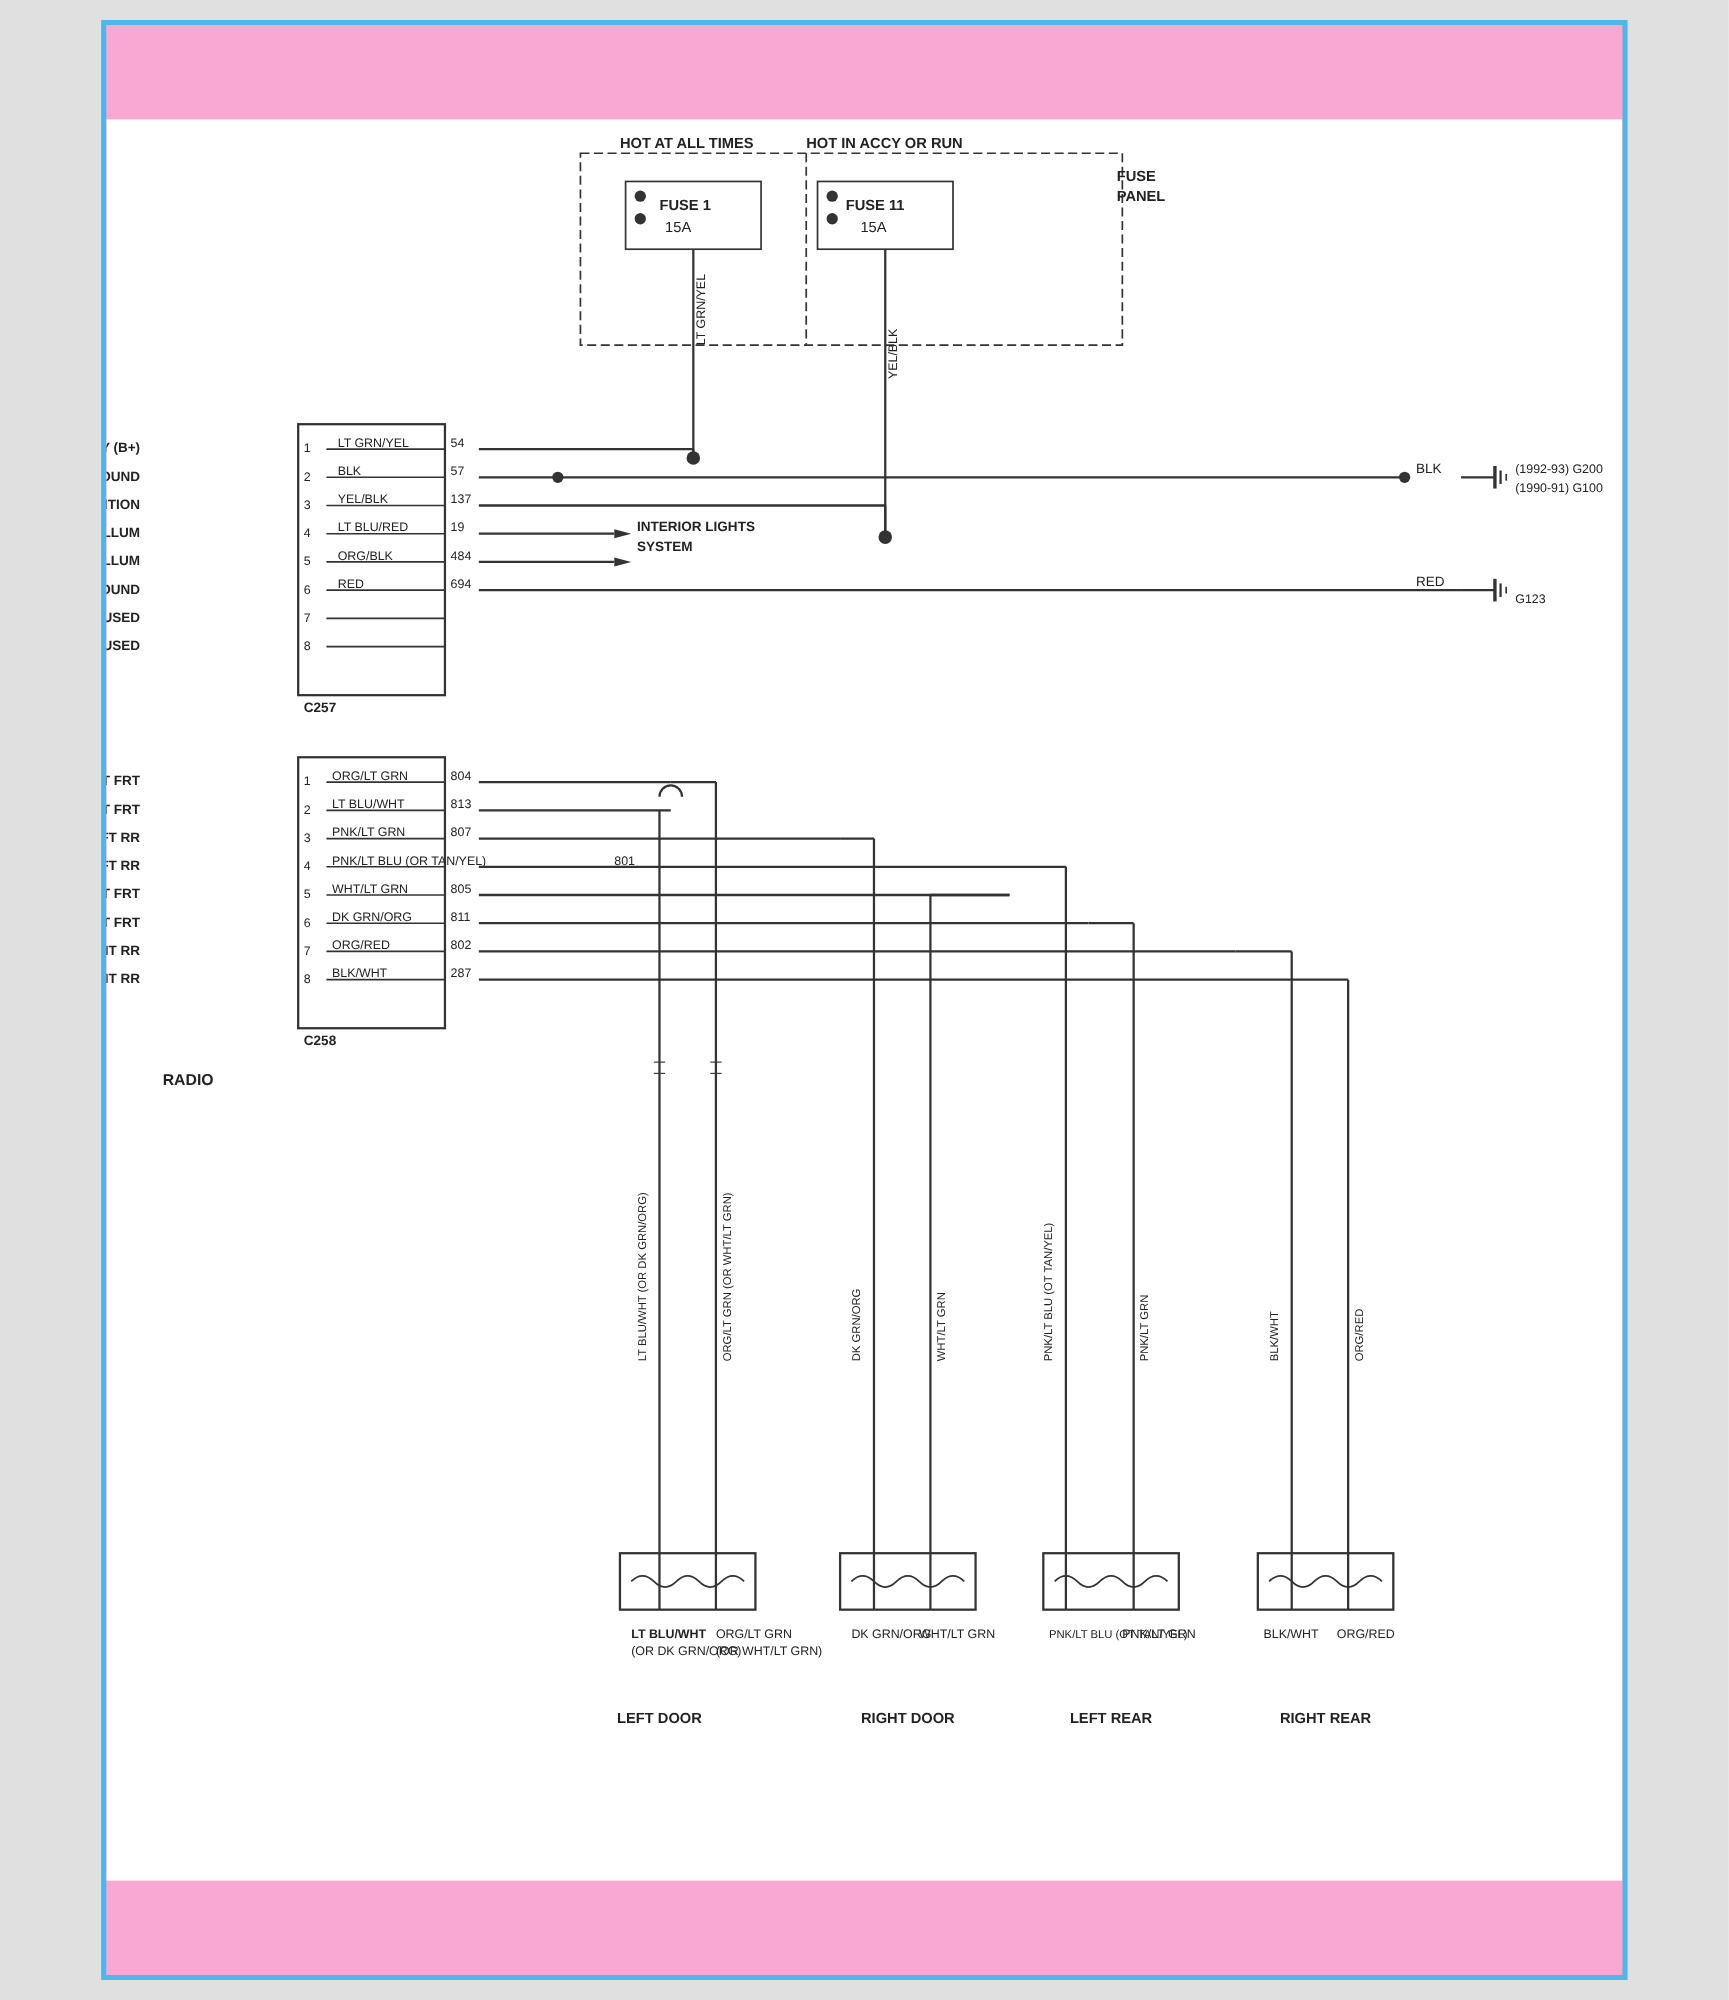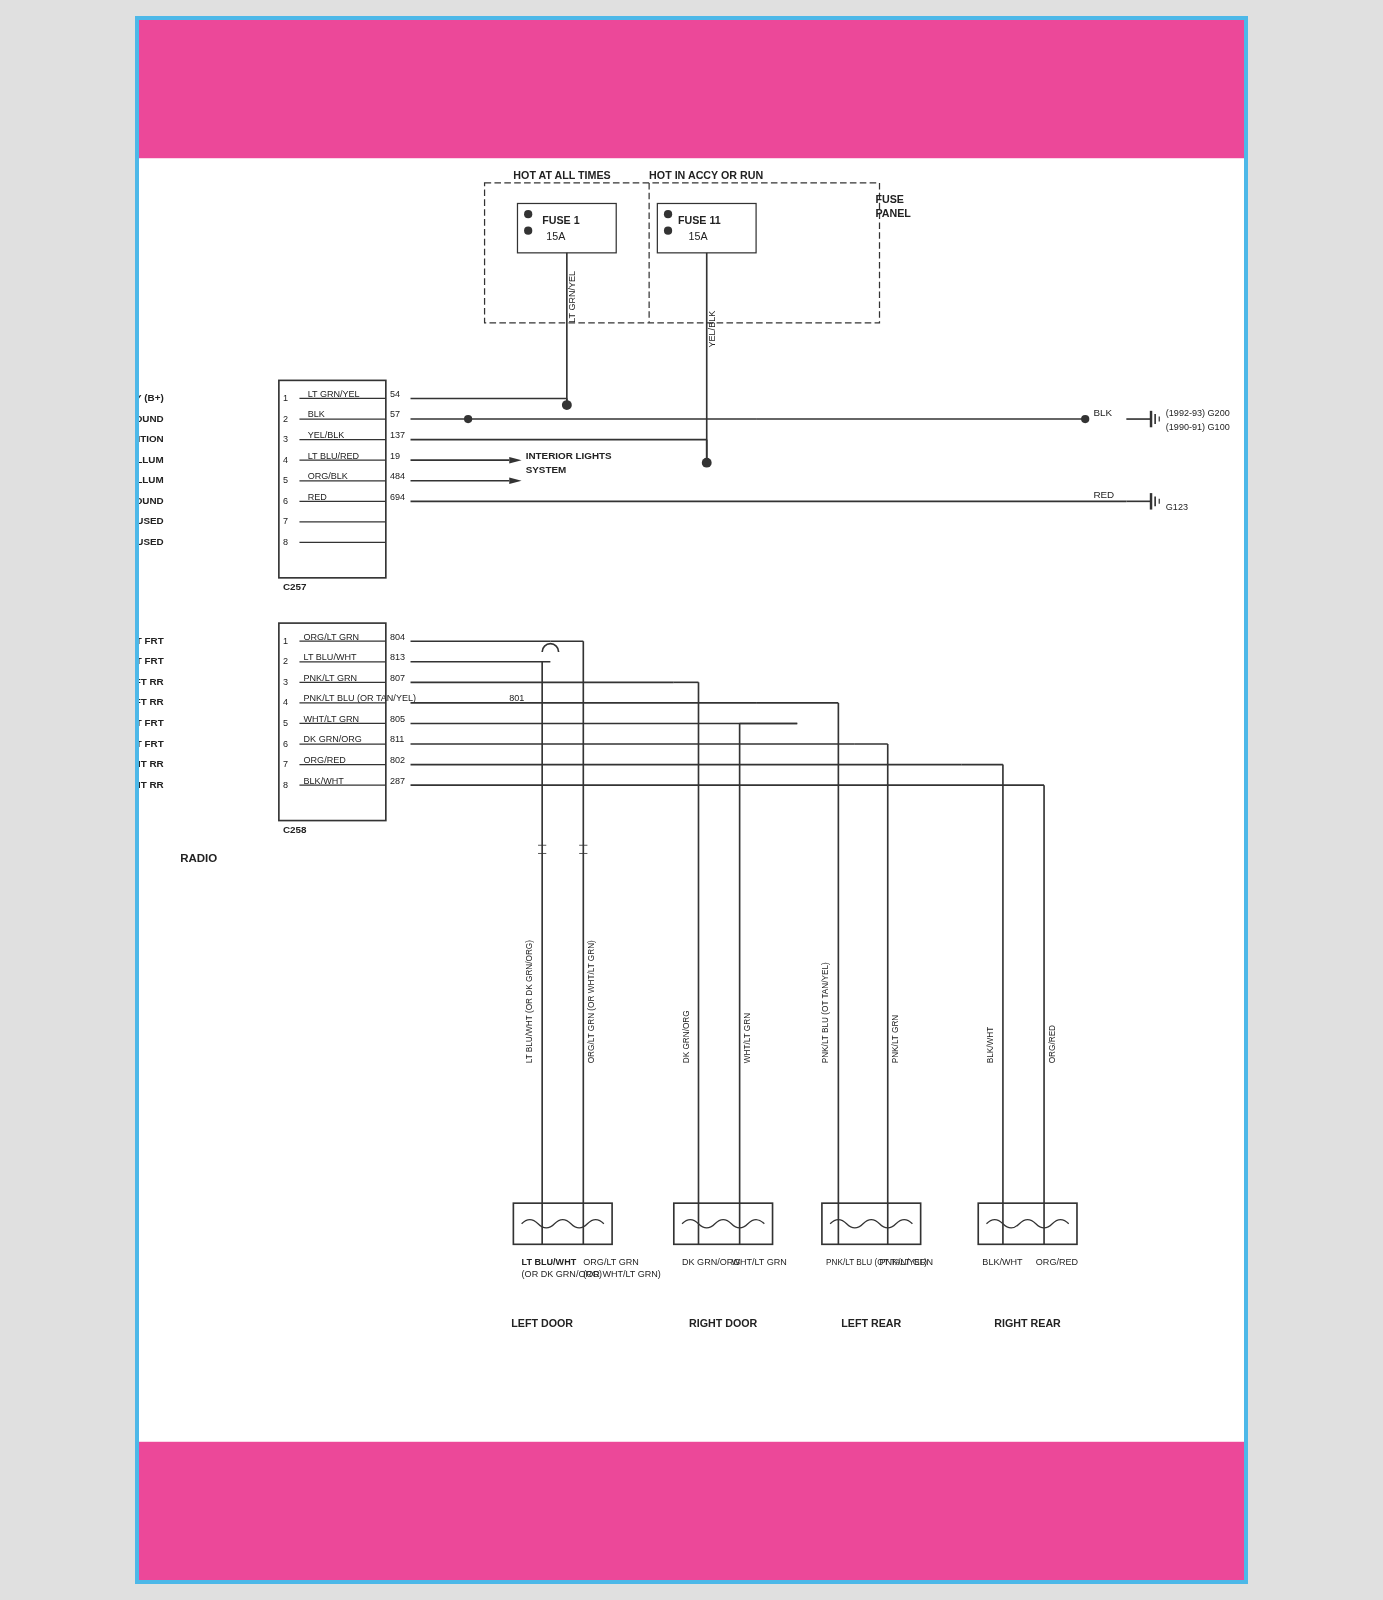--- a/index.html
+++ b/index.html
@@ -5,23 +5,23 @@
     * { margin: 0; padding: 0; box-sizing: border-box; }
     body {
       background: #e0e0e0;
       display: flex;
       justify-content: center;
       align-items: center;
       min-height: 100vh;
       font-family: Arial, sans-serif;
     }
     .diagram-container {
-      width: 1113px;
+      width: 1221px;
       min-height: 1560px;
-      background: #ec4899;
+      background: #f9a8d4;
       border: 4px solid #4db8e8;
       position: relative;
       overflow: hidden;
     }
     .diagram-inner {
       position: relative;
       width: 100%;
       height: 1560px;
     }
     

